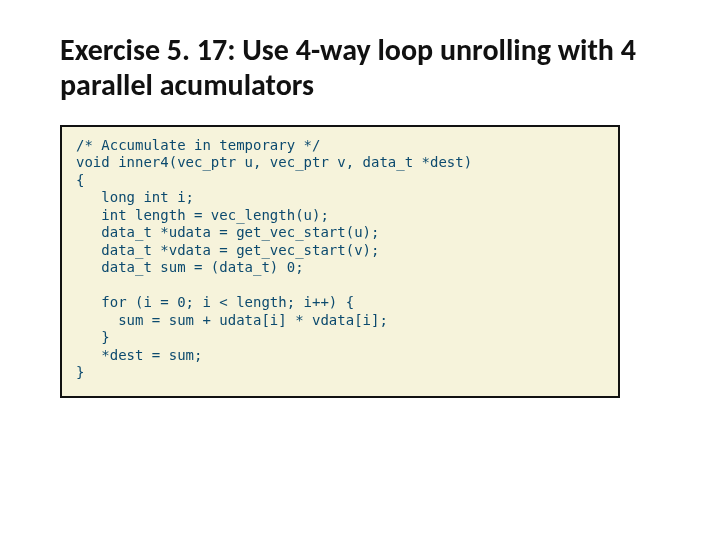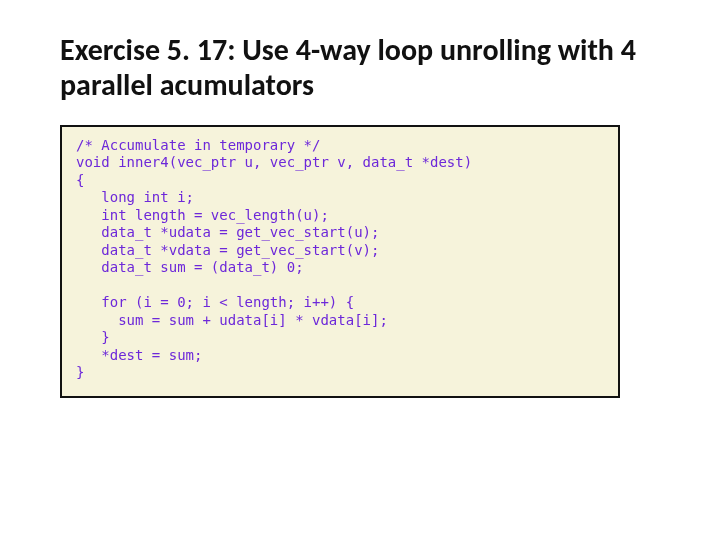--- a/index.html
+++ b/index.html
@@ -30,21 +30,21 @@
     border: 2px solid #111;
     background: #f6f3db;
     padding: 10px 14px 14px 14px;
     box-sizing: border-box;
   }
   .code {
     font-family: Consolas, "Lucida Console", "DejaVu Sans Mono", Menlo, monospace;
     font-size: 14px;
     line-height: 1.25;
     white-space: pre;
-    color: #6d28d9;
+    color: #0c4a6e;
     margin: 0;
   }
 </style>
 </head>
 <body>
 
 <div class="slide">
   <h1 class="title">Exercise 5. 17: Use 4-way loop unrolling with 4 parallel acumulators</h1>
   <div class="codebox">
     <pre class="code">/* Accumulate in temporary */

